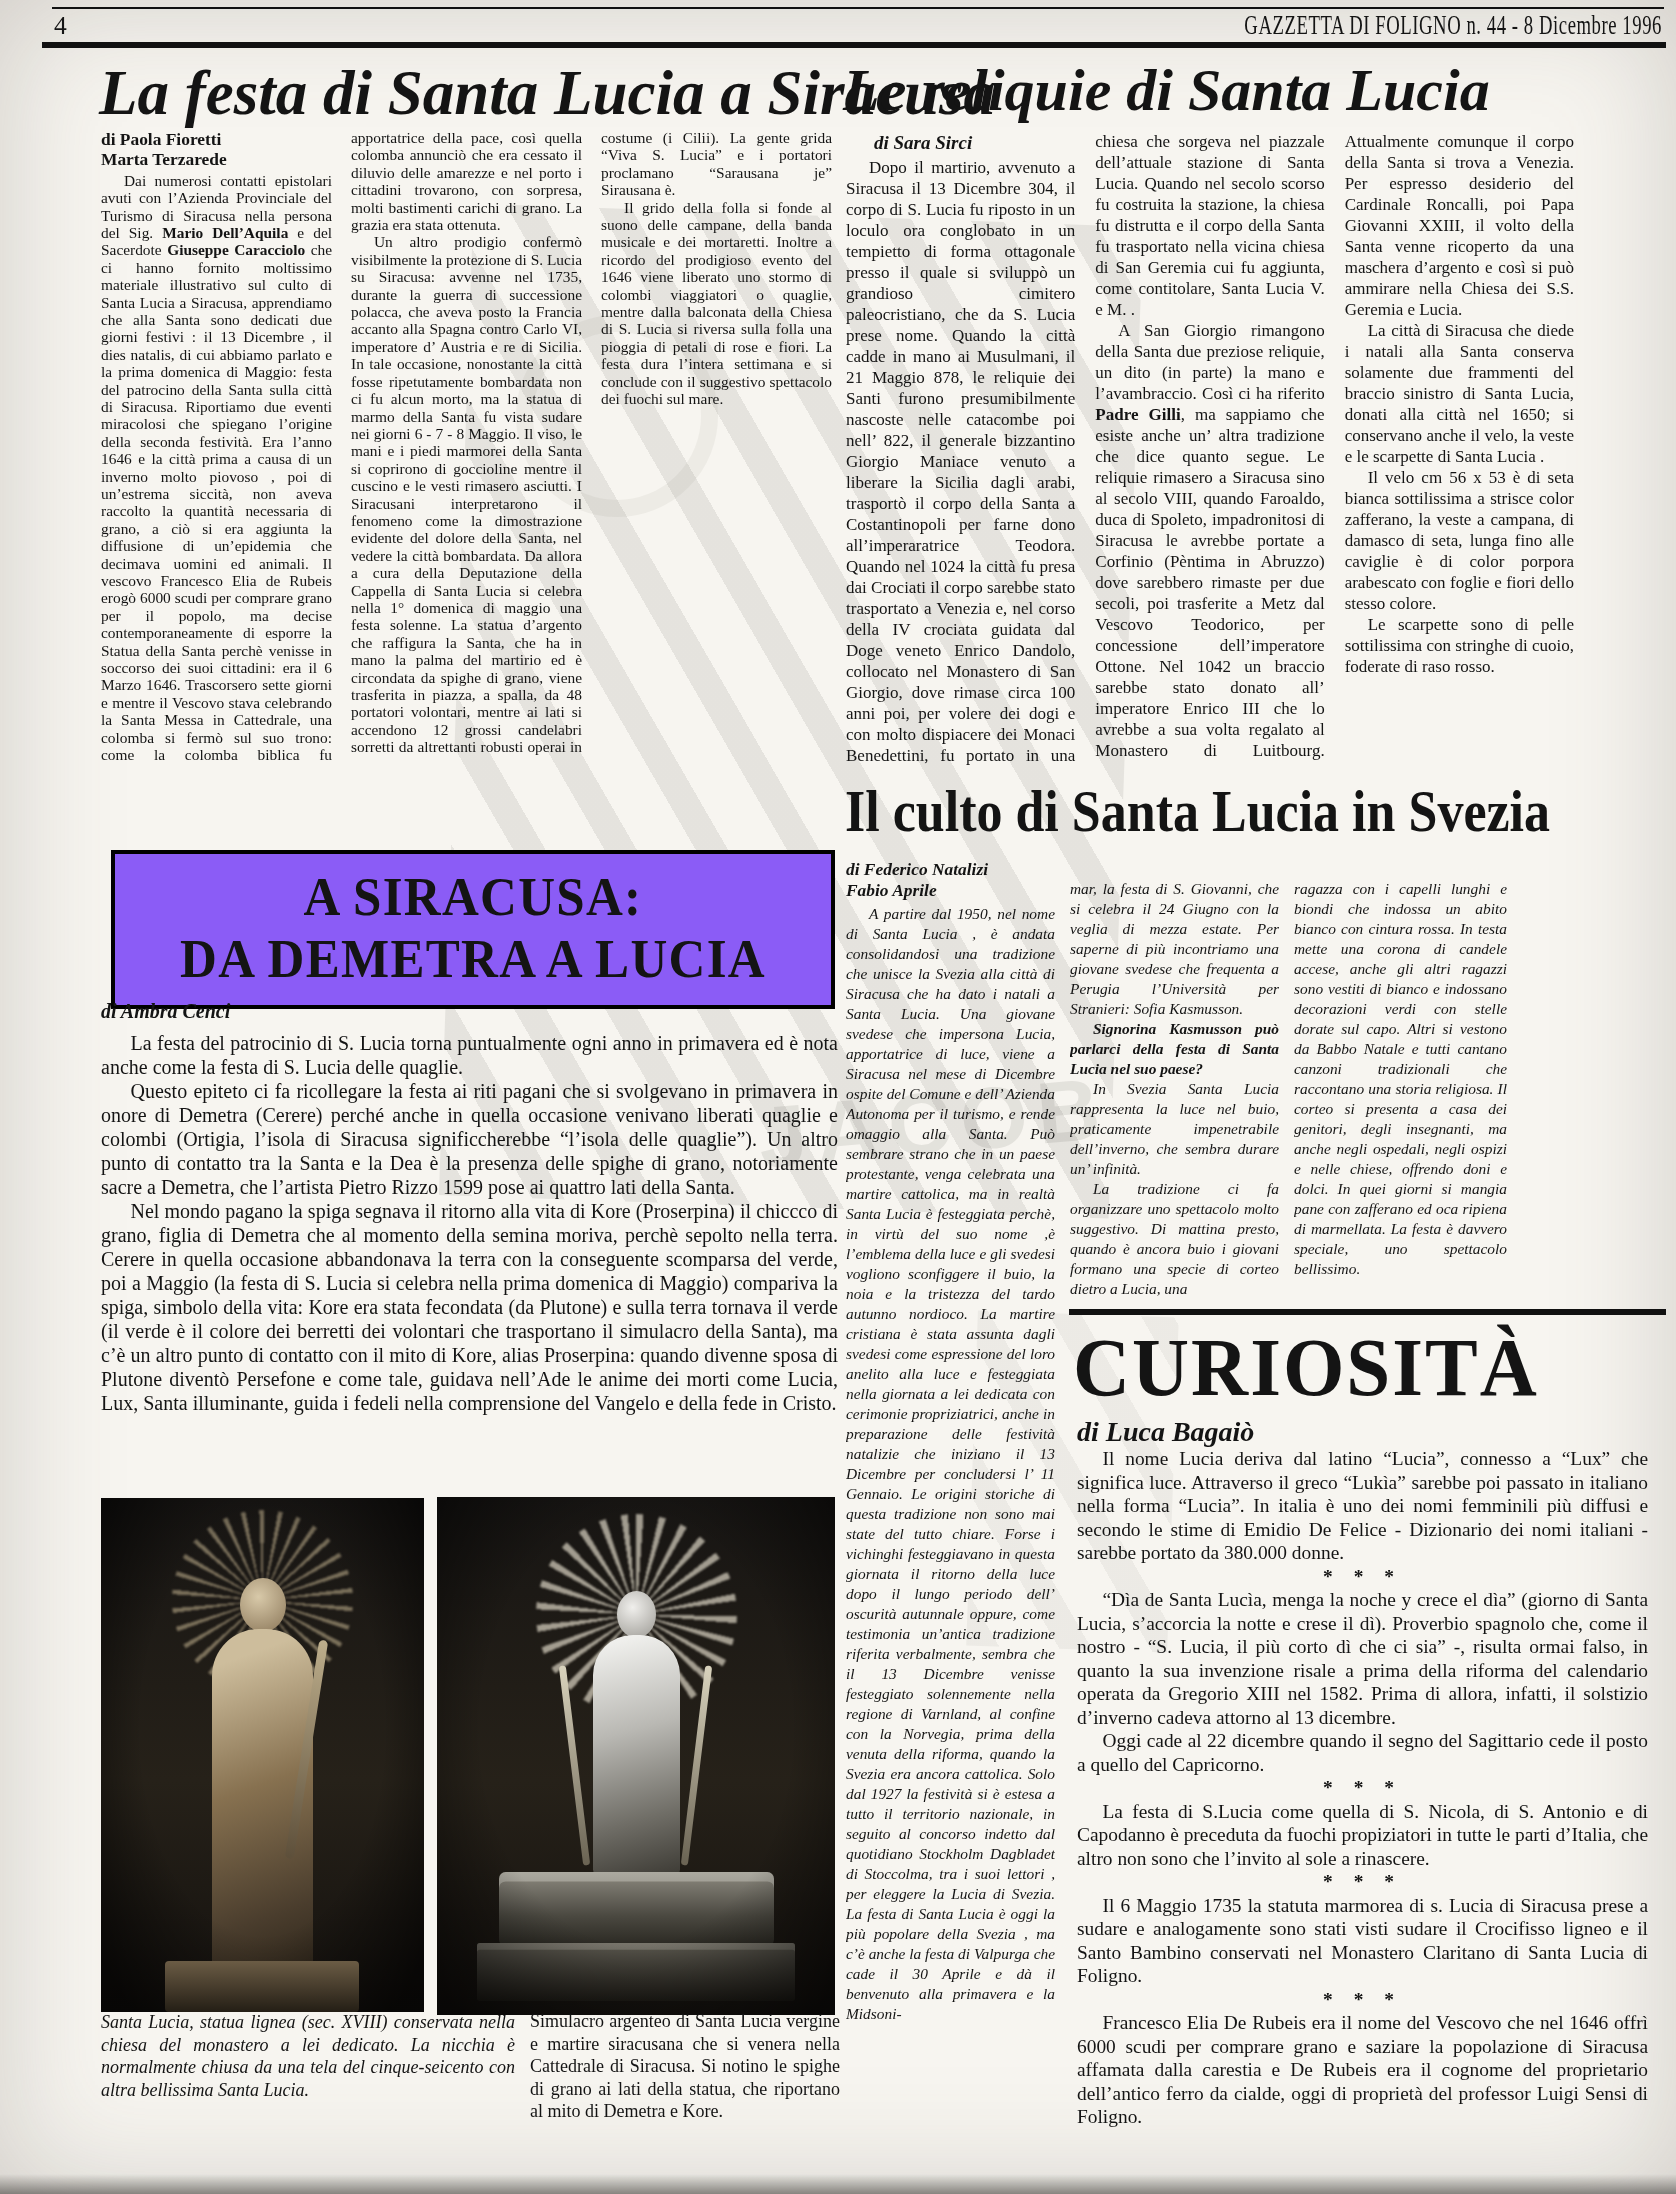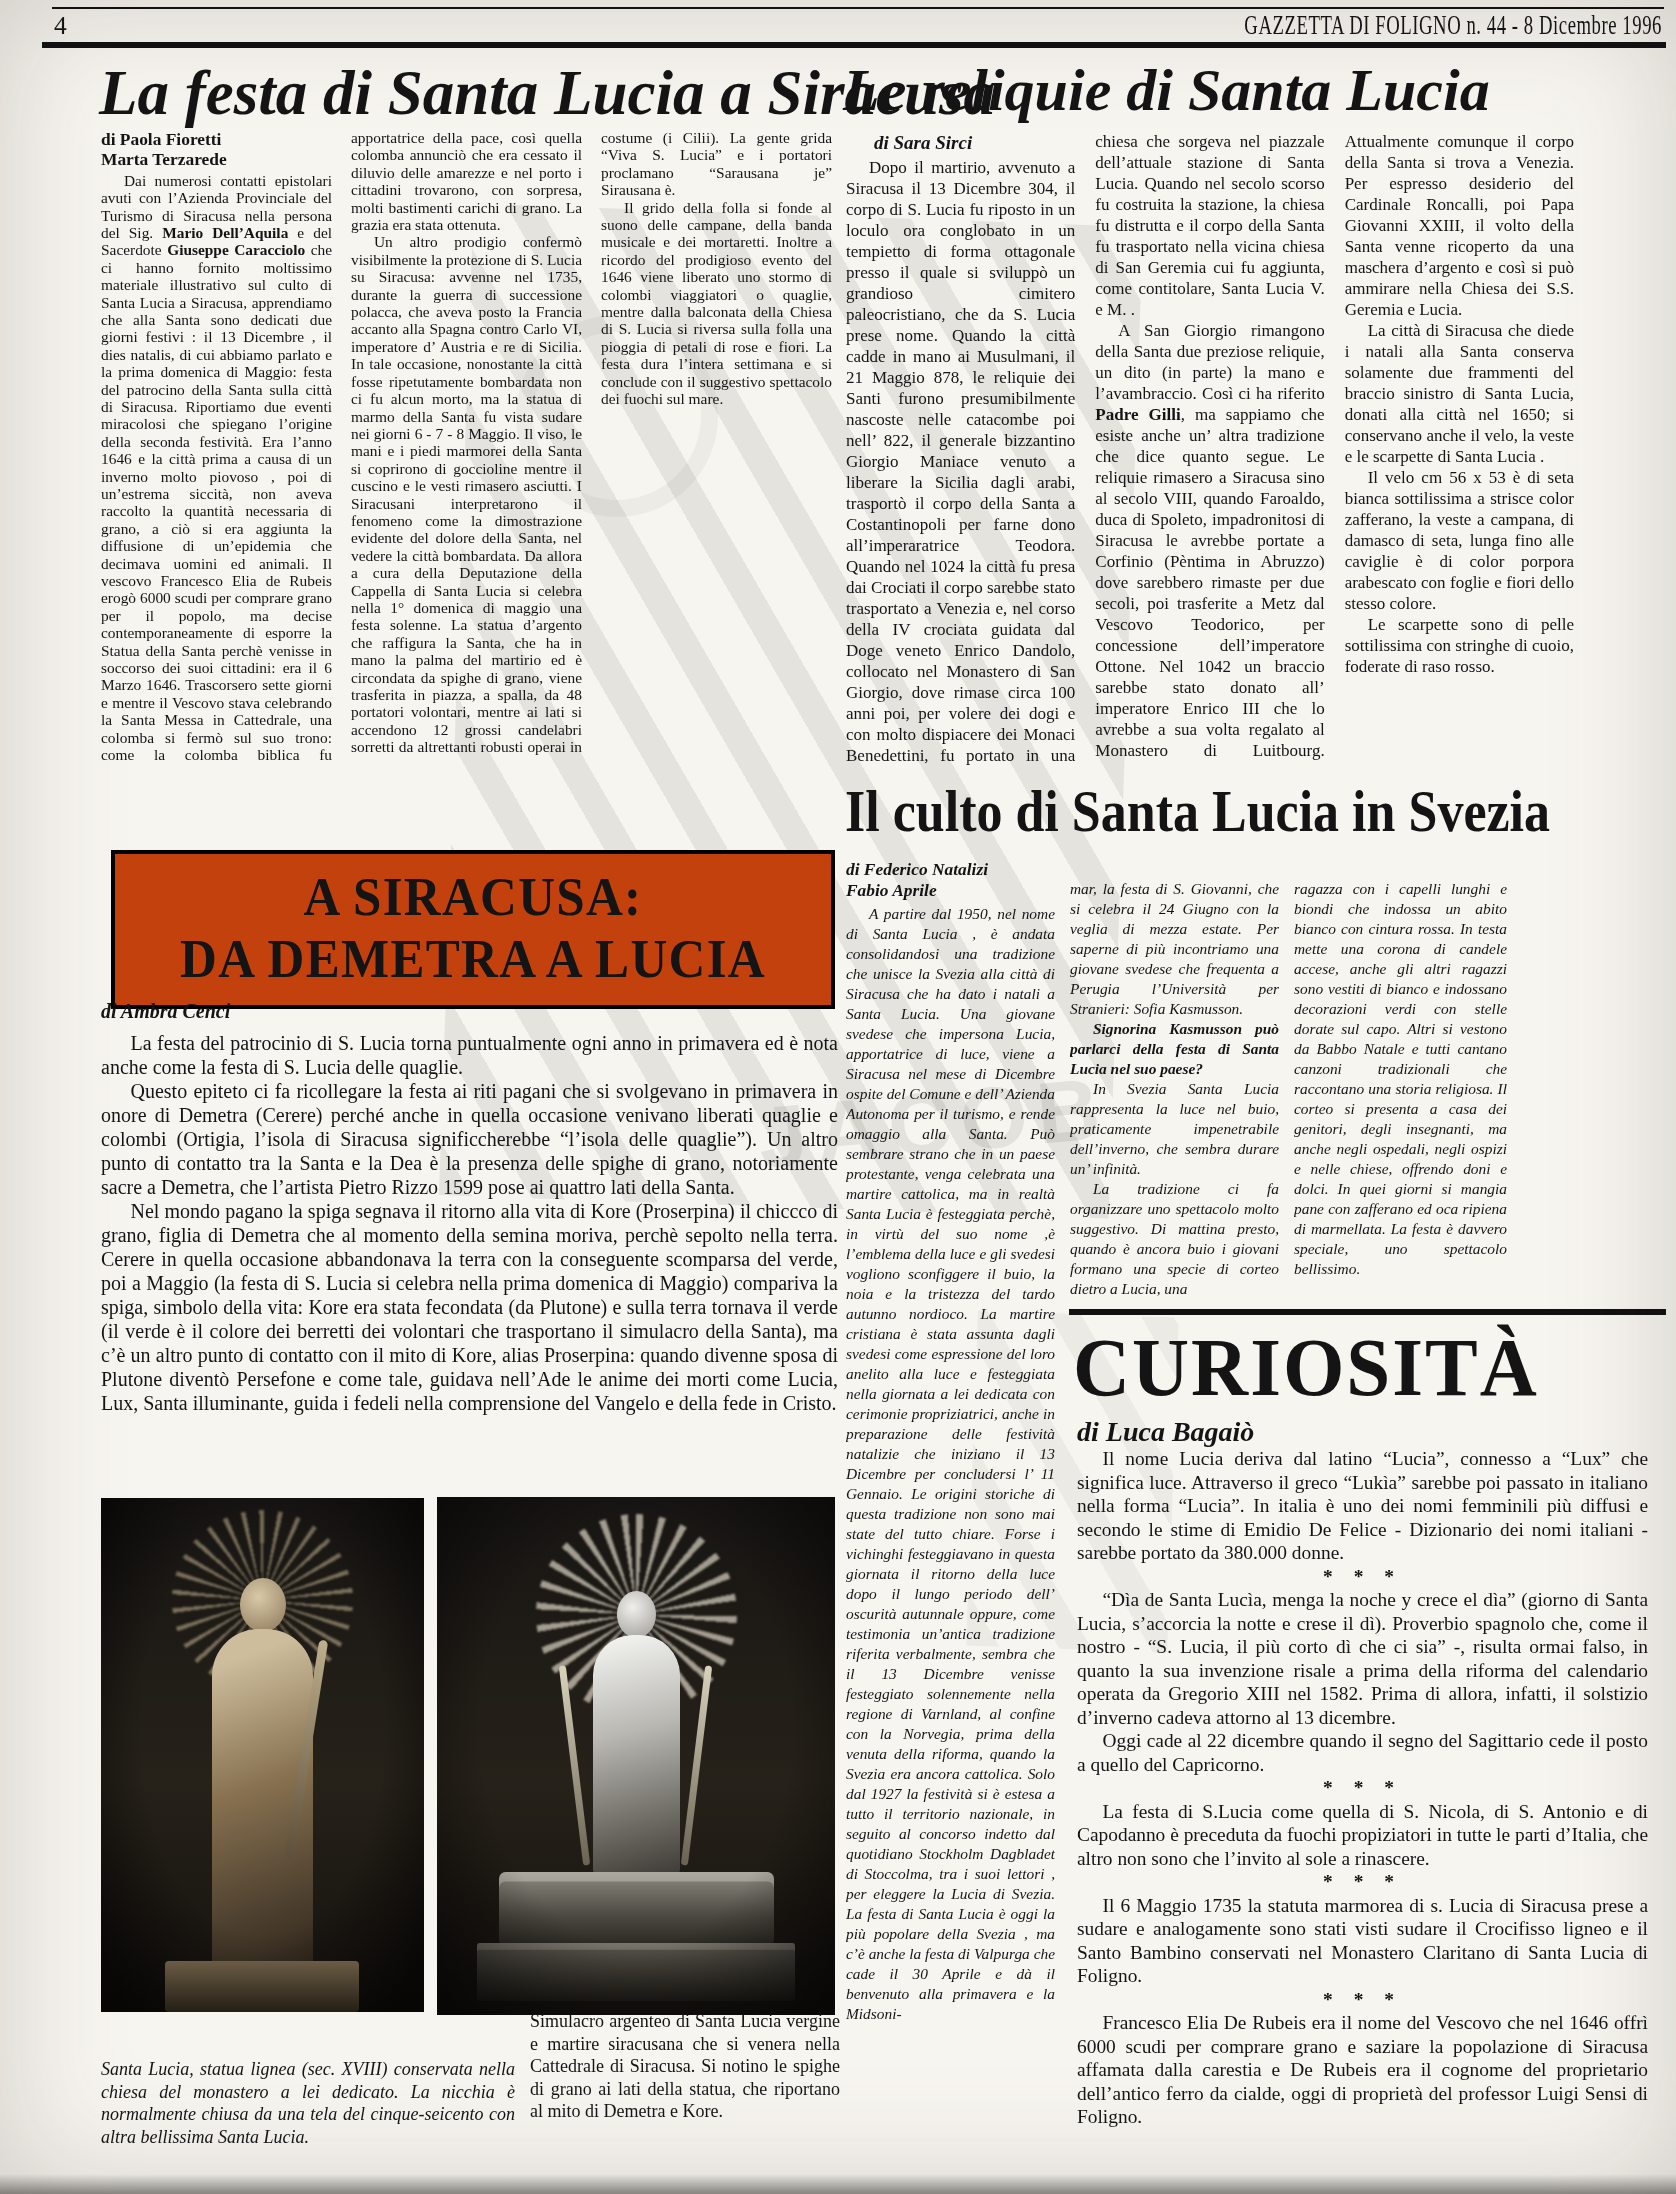--- a/index.html
+++ b/index.html
@@ -19,21 +19,21 @@
   
   .pagenum{font-size:25.5px;}
   .masthead{font-size:24px;letter-spacing:0.7px;transform:scaleX(.78) scaleY(1.15);transform-origin:right center;white-space:nowrap;}
   
   .a1-body{font-size:15.4px;line-height:17.4px;column-gap:19px;}
   .a1-body .byline{font-size:17.4px;line-height:20px;}
   
   .a2-body{font-size:17px;line-height:21px;column-gap:20px;}
   .a2-body .byline{font-size:19px;line-height:23px;margin-bottom:2.7px;margin-left:28px;}
   
-  .dbox{border:4px solid #000;background:#c2410c;text-align:center;}
+  .dbox{border:4px solid #000;background:#8b5cf6;text-align:center;}
   .dbox .bt{font-weight:bold;font-size:51px;line-height:62px;letter-spacing:1.3px;transform:scaleY(1.08);}
   .d-byline{font-size:20px;font-weight:bold;font-style:italic;}
   .d-body{font-size:20px;line-height:24px;}
   .d-body p{text-indent:29.5px;}
   
   .sv-title{font-size:52px;transform:scaleY(1.12);transform-origin:left top;}
   .sv-col{font-size:15.4px;line-height:20px;font-style:italic;}
   .sv-col .byline{font-size:17.4px;line-height:21px;}
   .sv-q{font-weight:bold;}
   
@@ -111,21 +111,21 @@
     <div class="rays" style="left:99px;top:17.4px;width:201px;height:201px;background:repeating-conic-gradient(from 0deg at 50% 50%,rgba(235,228,210,.65) 0deg 4deg,rgba(0,0,0,0) 4deg 13deg);"></div>
     <div class="fig" style="left:180px;top:94px;width:39px;height:47px;border-radius:50%;background:radial-gradient(circle at 40% 35%,#f0efec,#9a9892);"></div>
     <div class="fig" style="left:156px;top:138px;width:87px;height:241px;border-radius:40px 40px 6.7px 6.7px;background:linear-gradient(165deg,#efefec 5%,#b9b8b3 40%,#6f6d66 75%,#3c3a34);"></div>
     <div class="fig" style="left:134px;top:168px;width:6.7px;height:201px;border-radius:4px;background:linear-gradient(#d9d3bd,#6a6353);transform:rotate(-7deg);"></div>
     <div class="fig" style="left:256px;top:168px;width:6.7px;height:201px;border-radius:4px;background:linear-gradient(#d9d3bd,#6a6353);transform:rotate(7deg);"></div>
     <div class="fig" style="left:62px;top:375px;width:275px;height:74px;background:linear-gradient(#8d8a80,#4a4840 60%,#2a2822);border-radius:6.7px;box-shadow:inset 0 9.4px 0 rgba(230,228,220,.35);"></div>
     <div class="fig" style="left:40px;top:446px;width:318px;height:58px;background:linear-gradient(#5a574e,#1d1b16);border-radius:2.7px;box-shadow:inset 0 6.7px 0 rgba(210,206,196,.25);"></div>
     <div class="fig" style="left:0;top:0;width:100%;height:100%;background:radial-gradient(ellipse 282px 389px at 50% 45%,rgba(0,0,0,0) 55%,rgba(0,0,0,.6) 96%);"></div>
   </div>
 
-  <div class="abs cap it" style="left:101px;top:2011px;width:414px;margin-top:47px;">Santa Lucia, statua lignea (sec. XVIII) conservata nella chiesa del monastero a lei dedicato. La nicchia è normalmente chiusa da una tela del cinque-seicento con altra bellissima Santa Lucia.</div>
+  <div class="abs cap it" style="left:101px;top:2011px;width:414px;">Santa Lucia, statua lignea (sec. XVIII) conservata nella chiesa del monastero a lei dedicato. La nicchia è normalmente chiusa da una tela del cinque-seicento con altra bellissima Santa Lucia.</div>
   <div class="abs cap" style="left:530px;top:2010px;width:310px;">Simulacro argenteo di Santa Lucia vergine e martire siracusana che si venera nella Cattedrale di Siracusa. Si  notino le spighe di grano ai lati della statua, che riportano al mito di Demetra e Kore.</div>
 
   <div class="abs headline sv-title" style="left:845px;top:783px;width:825px;">Il culto di Santa Lucia in Svezia</div>
   <div class="abs jtext sv-col" style="left:846px;top:859px;width:209px;height:1227px;">
     <div class="byline it">di Federico Natalizi</div>
     <div class="byline it" style="margin-bottom:2.7px;">Fabio  Aprile</div>
     <p>A partire dal  1950, nel nome di Santa Lucia , è andata consolidandosi una tradizione che unisce la Svezia alla città di Siracusa che ha dato i natali a Santa Lucia. Una giovane svedese che impersona Lucia, apportatrice di luce, viene a Siracusa nel mese di Dicembre ospite del Comune e dell’ Azienda Autonoma per il turismo, e rende omaggio alla Santa. Può sembrare strano che in un paese protestante, venga celebrata una martire cattolica, ma in realtà Santa Lucia è festeggiata perchè, in virtù del suo nome ,è l’emblema della luce e gli svedesi vogliono sconfiggere il buio, la noia e la tristezza del tardo autunno nordioco. La martire cristiana è stata assunta dagli svedesi come espressione del loro anelito alla luce e festeggiata nella giornata a lei dedicata con cerimonie propriziatrici, anche in preparazione delle festività natalizie che iniziano il 13 Dicembre per concludersi l’ 11 Gennaio. Le origini storiche di questa tradizione non sono mai state del tutto chiare. Forse i vichinghi festeggiavano in questa giornata il ritorno della luce dopo il lungo periodo dell’ oscurità autunnale oppure, come testimonia un’antica tradizione riferita verbalmente, sembra che il 13 Dicembre venisse festeggiato solennemente nella regione di Varnland, al confine con la Norvegia, prima  della venuta della riforma, quando la Svezia era ancora cattolica. Solo dal 1927 la festività si è estesa a tutto il territorio nazionale, in seguito al concorso indetto dal quotidiano Stockholm Dagbladet di Stoccolma, tra i suoi lettori , per eleggere la Lucia di Svezia.  La festa di Santa Lucia è oggi la più popolare della Svezia , ma c’è anche la festa di Valpurga  che cade il 30 Aprile e dà il benvenuto alla primavera e la Midsoni-</p>
   </div>
   <div class="abs jtext sv-col" style="left:1070px;top:859px;width:209px;height:448px;">
     <p class="noindent">mar, la festa di S. Giovanni, che si celebra il 24 Giugno con la veglia di mezza estate. Per saperne di più incontriamo una giovane svedese che frequenta a Perugia l’Università per Stranieri: Sofia Kasmusson.</p>

